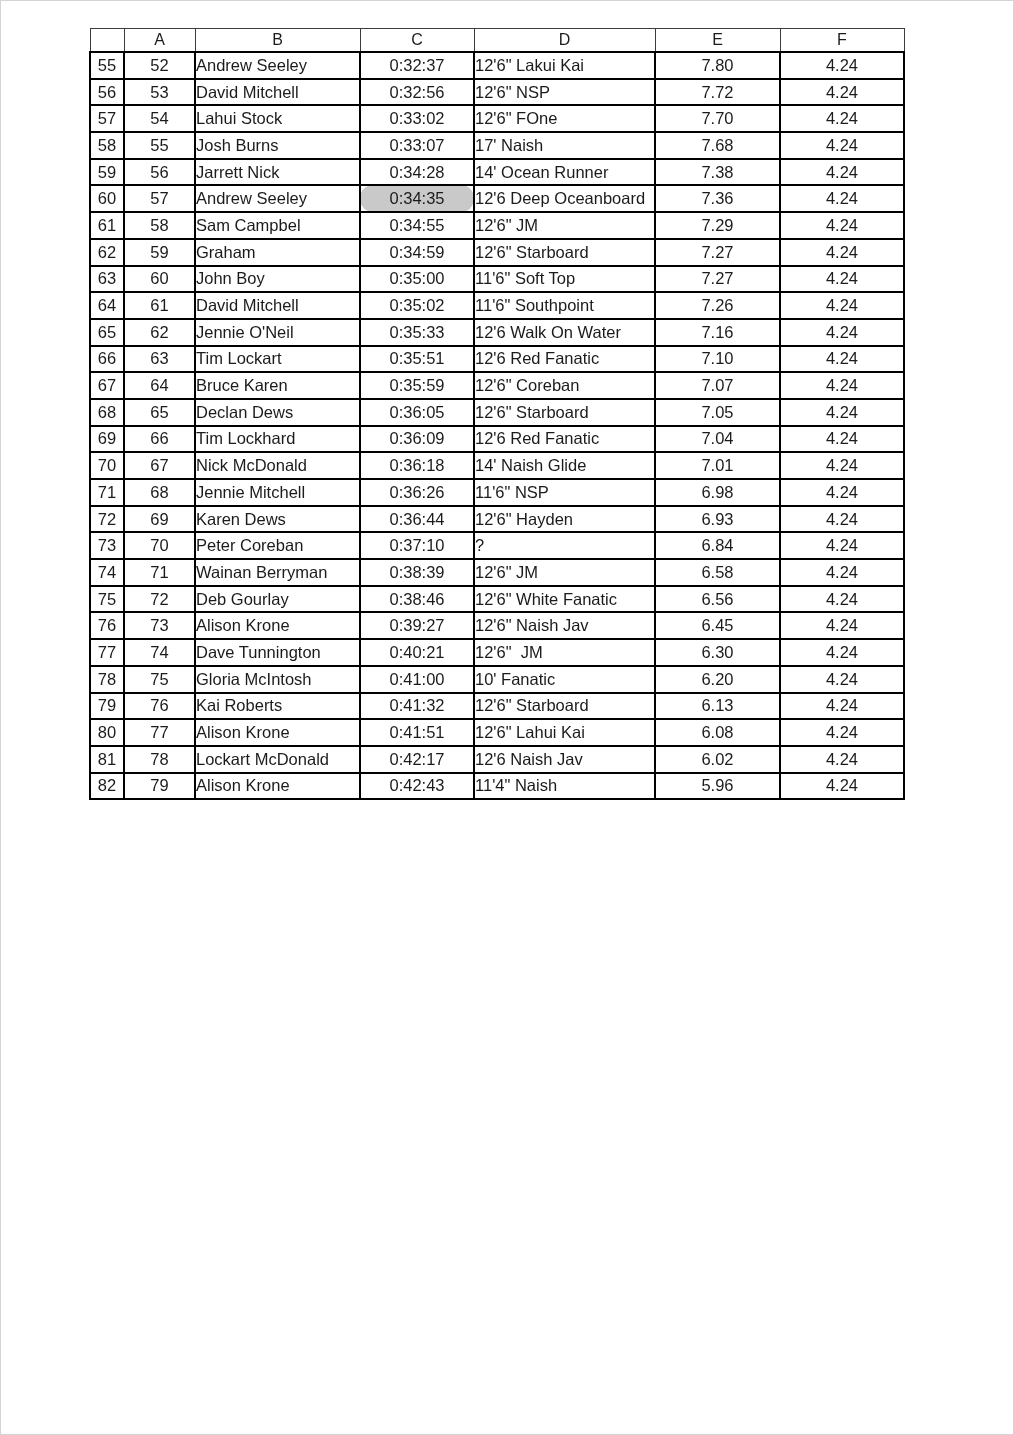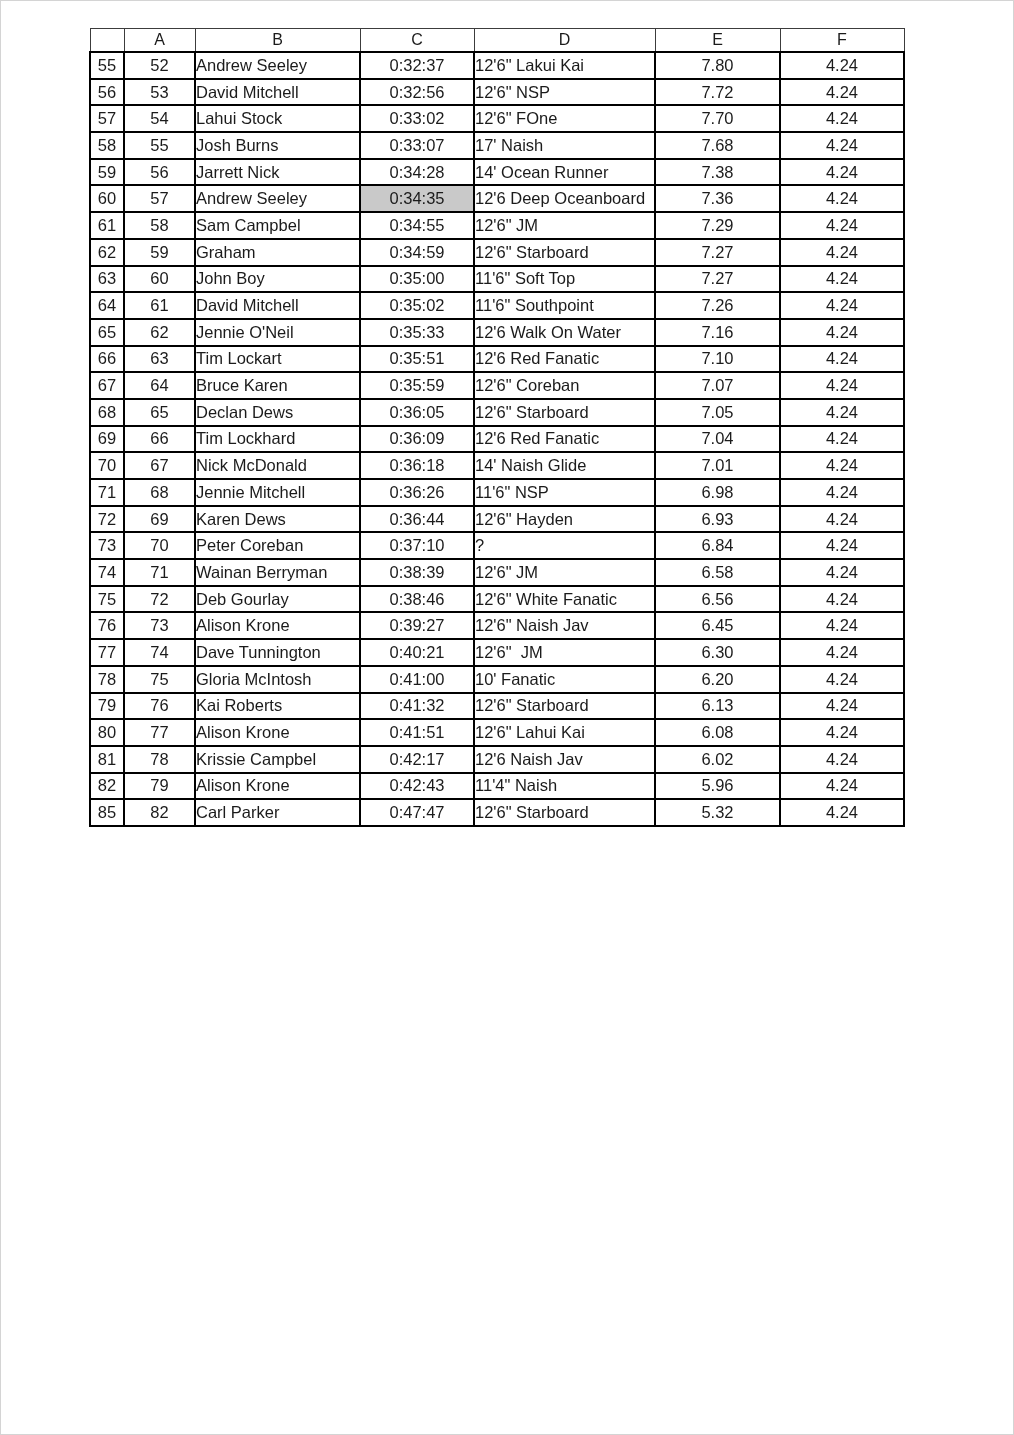--- a/index.html
+++ b/index.html
@@ -42,21 +42,21 @@
   }
   
   tbody th, tbody td {
     border: 2px solid var(--grid, #000000);
     height: 24.7px;
     font-size: 16.5px;
   }
   .rownum, .colA, .colC, .colE, .colF { text-align: center; }
   .colB, .colD { text-align: left; padding-left: 4px; white-space: pre; }
   .colC { background: var(--time-bg, #e9e5d3); }
-  .colC.gray-time { background: var(--time-sel-bg, #c9c9c9); }
+  .colC.gray-time { background: var(--time-sel-bg, #c9c9c9); border-radius: 13px; }
 </style>
 </head>
 <body>
 
 <div class="page">
   <table class="sheet">
     <colgroup id="sheet-cols">
         <col style="width: 34px;">
         <col style="width: 71px;">
         <col style="width: 165px;">
@@ -307,39 +307,30 @@
           <td class="colA">77</td>
           <td class="colB">Alison Krone</td>
           <td class="colC">0:41:51</td>
           <td class="colD">12'6" Lahui Kai</td>
           <td class="colE">6.08</td>
           <td class="colF">4.24</td>
         </tr>
         <tr>
           <th class="rownum">81</th>
           <td class="colA">78</td>
-          <td class="colB">Krissie Campbel</td>
+          <td class="colB">Lockart McDonald</td>
           <td class="colC">0:42:17</td>
           <td class="colD">12'6 Naish Jav</td>
           <td class="colE">6.02</td>
           <td class="colF">4.24</td>
         </tr>
         <tr>
           <th class="rownum">82</th>
           <td class="colA">79</td>
           <td class="colB">Alison Krone</td>
           <td class="colC">0:42:43</td>
           <td class="colD">11'4" Naish</td>
           <td class="colE">5.96</td>
           <td class="colF">4.24</td>
         </tr>
-        <tr>
-          <th class="rownum">85</th>
-          <td class="colA">82</td>
-          <td class="colB">Carl Parker</td>
-          <td class="colC">0:47:47</td>
-          <td class="colD">12'6" Starboard</td>
-          <td class="colE">5.32</td>
-          <td class="colF">4.24</td>
-        </tr>
       </tbody>
   </table>
 </div>
 
 </body></html>

